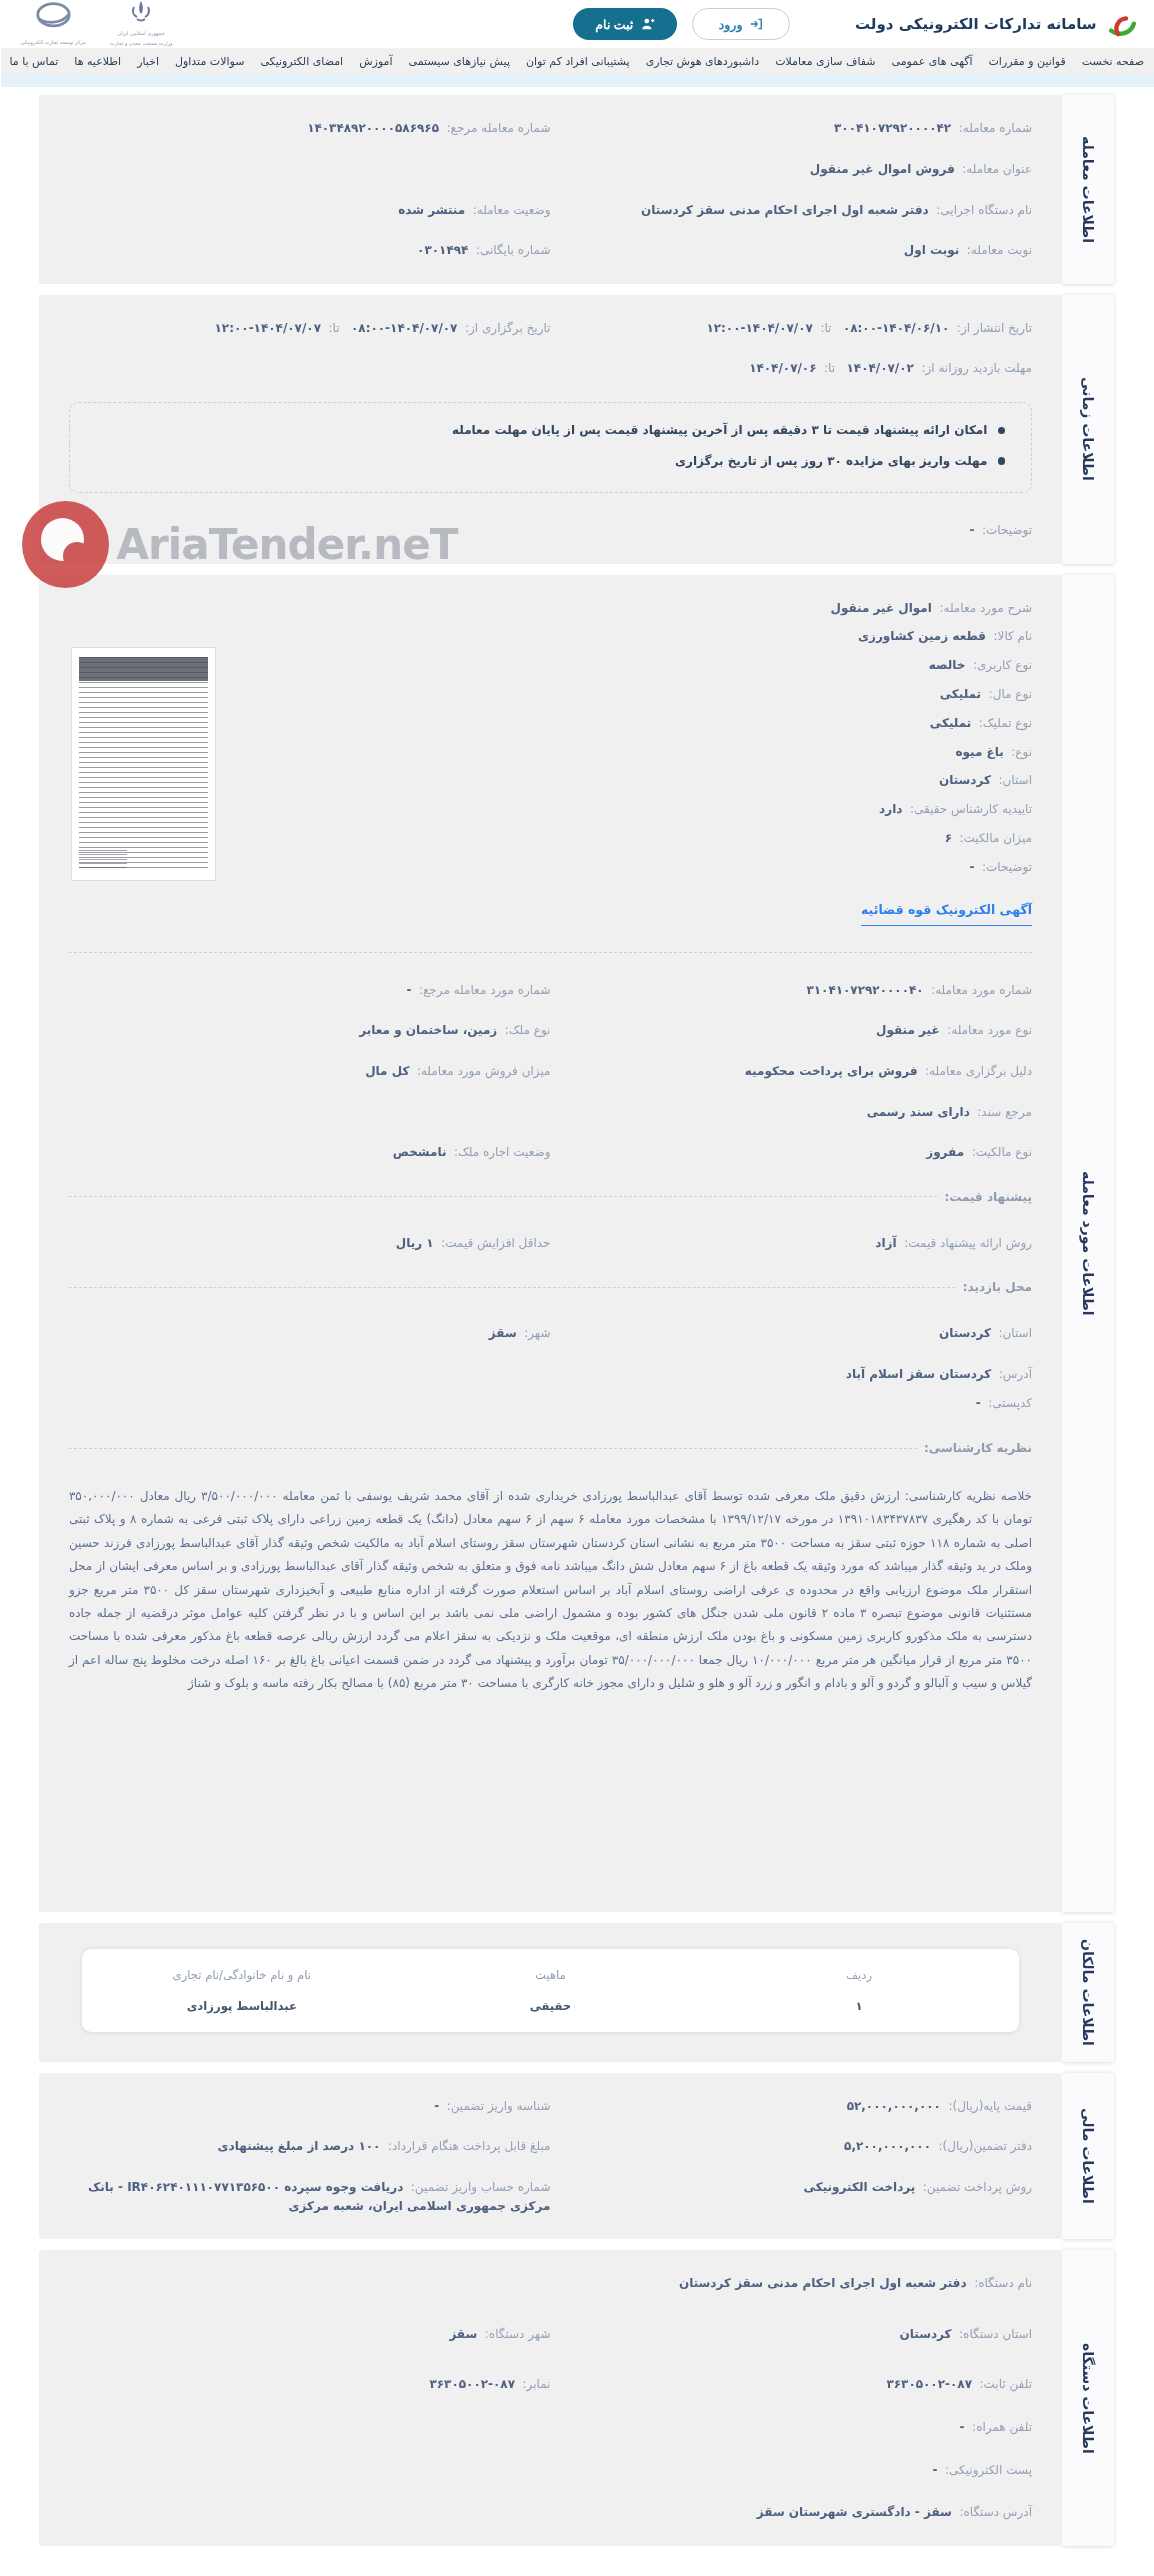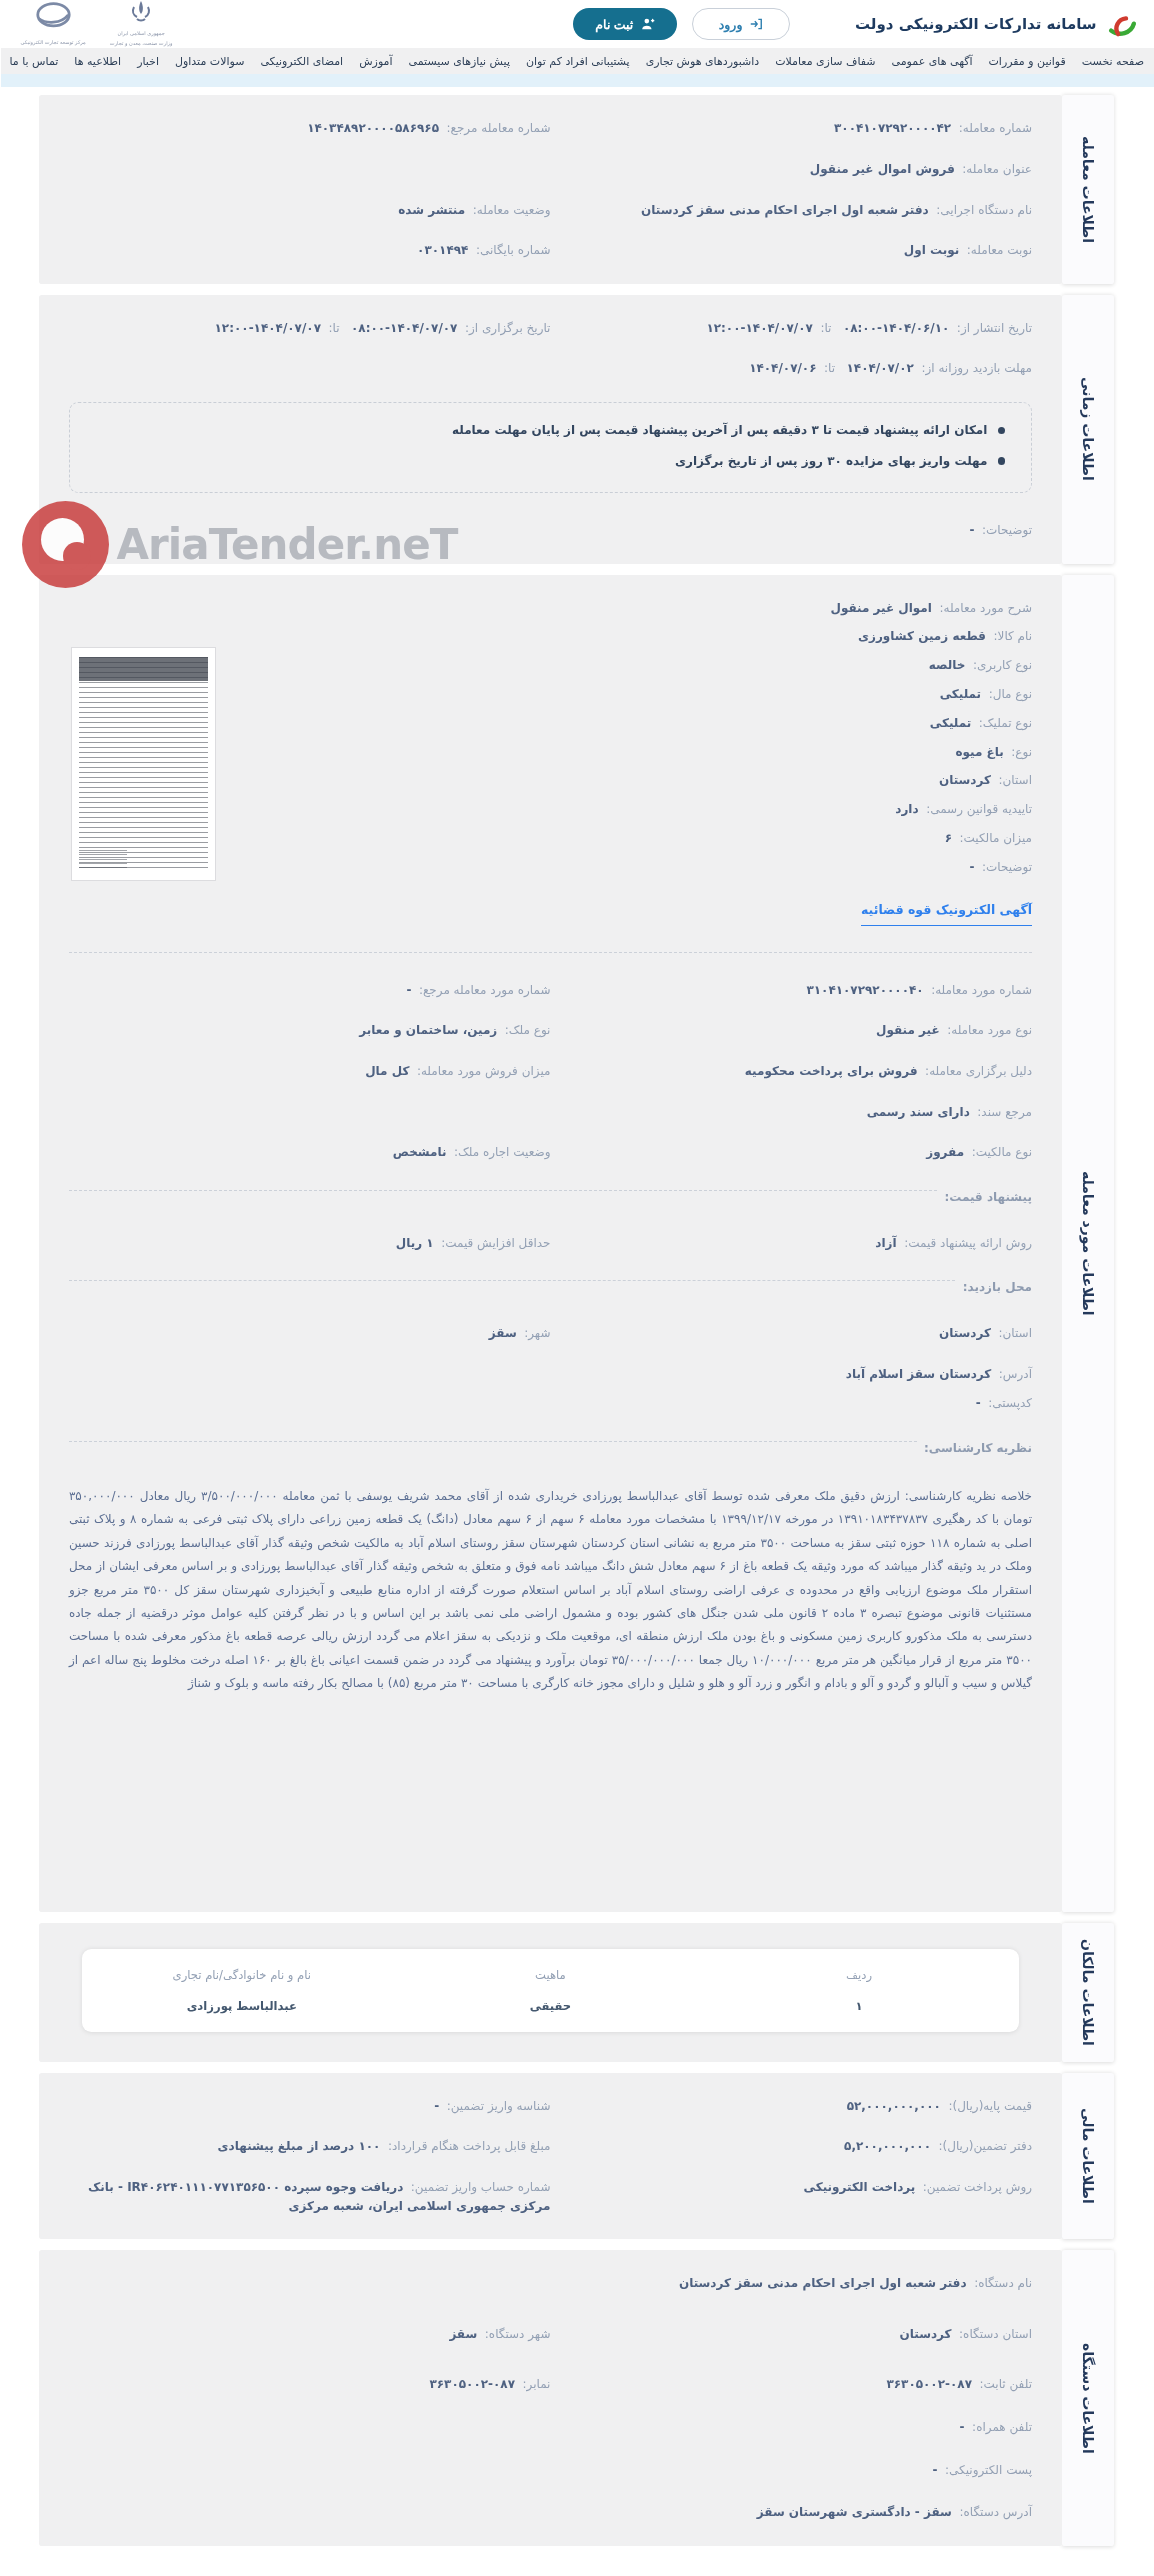--- a/index.html
+++ b/index.html
@@ -33,21 +33,21 @@
   .vtab span{writing-mode:vertical-rl;font-weight:700;color:#24395b;font-size:14px}
   .card{flex:1;background:#f0f0f1;border-radius:2.8px;padding:24px 30px;position:relative;margin-left:1.9px}
 
   .row{display:flex;margin-bottom:22px;font-size:12px;line-height:1.55}
   .c{width:50%;padding-left:13px}
   .lbl{color:#93a0b4}
   .val{color:#4e6181;font-weight:700}
   .pair .lbl{margin-left:3.7px}
 
   .dashsep{border-top:1.9px dashed #ccd1d9;margin:26px 0 28px}
-  .dash-h{display:flex;align-items:flex-start;margin:28px 0 30px}
+  .dash-h{display:flex;align-items:center;margin:28px 0 30px}
   .dash-h .hl{color:#8e9bb0;font-weight:700;font-size:12px;margin-left:7.4px;white-space:nowrap}
   .dash-h .dl{flex:1;border-top:1.9px dashed #ccd1d9}
 
   .notebox{border:1.9px dashed #c9ced6;border-radius:9.3px;padding:20.4px 26px 7.4px;margin:24px 0 28px}
   .notebox .b{display:flex;align-items:center;gap:10.2px;color:#33465f;font-weight:700;
               font-size:12px;margin-bottom:16.7px}
   .notebox .dot{width:7.4px;height:7.4px;border-radius:50%;background:#33465f;flex-shrink:0}
 
   .linkjud{display:inline-block;color:#2f80ed;font-size:12.5px;font-weight:700;
            padding-bottom:7.4px;border-bottom:1.4px solid #2f80ed;cursor:pointer;text-decoration:none;margin-top:1.9px}
@@ -252,21 +252,21 @@
     <div class="row" style="margin-bottom:10.2px">
         <div class="c pair"><span class="lbl">نوع تملیک:</span> <span class="val">تملیکی</span></div>
       </div>
     <div class="row" style="margin-bottom:10.2px">
         <div class="c pair"><span class="lbl">نوع:</span> <span class="val">باغ میوه</span></div>
       </div>
     <div class="row" style="margin-bottom:10.2px">
         <div class="c pair"><span class="lbl">استان:</span> <span class="val">کردستان</span></div>
       </div>
     <div class="row" style="margin-bottom:10.2px">
-        <div class="c pair"><span class="lbl">تاییدیه قوانین رسمی:</span> <span class="val">دارد</span></div>
+        <div class="c pair"><span class="lbl">تاییدیه کارشناس حقیقی:</span> <span class="val">دارد</span></div>
       </div>
     <div class="row" style="margin-bottom:10.2px">
         <div class="c pair"><span class="lbl">میزان مالکیت:</span> <span class="val">۶</span></div>
       </div>
     <div class="row" style="margin-bottom:24px">
         <div class="c pair"><span class="lbl">توضیحات:</span> <span class="val">-</span></div>
       </div>
 
     <a class="linkjud">آگهی الکترونیک قوه قضائیه</a>
     <div class="dashsep"></div>

